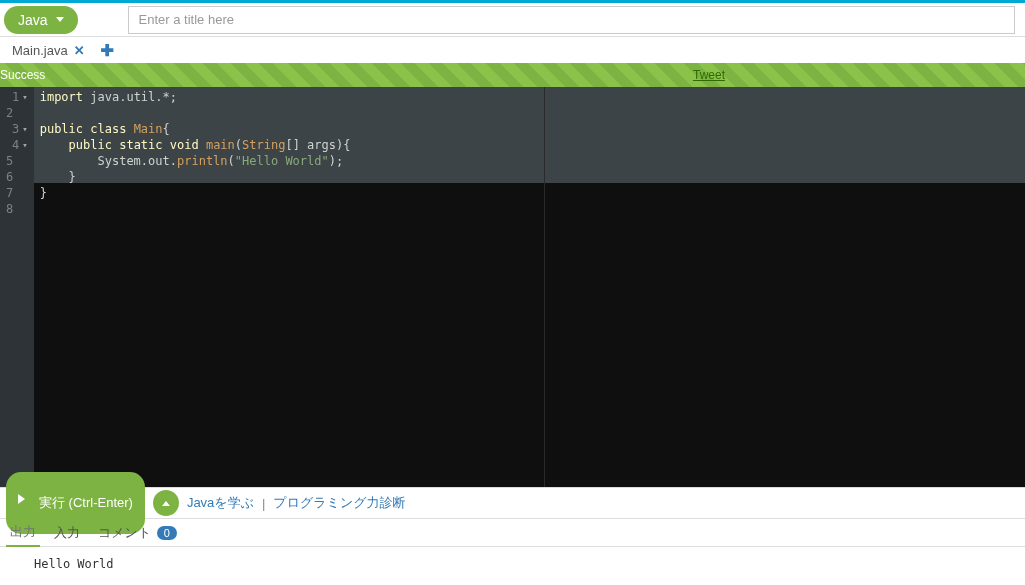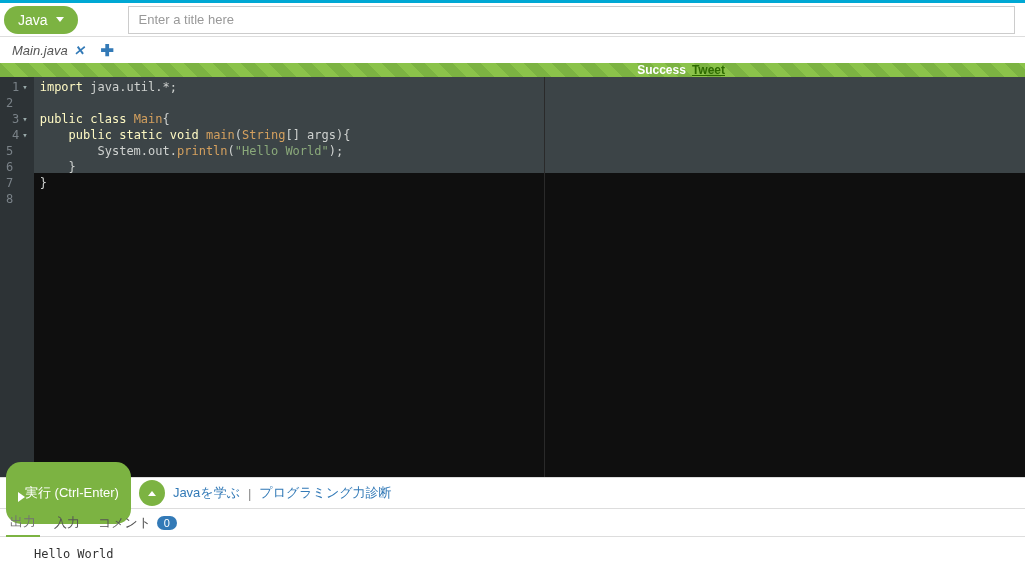--- a/index.html
+++ b/index.html
@@ -48,36 +48,34 @@
   padding-left: 8px;
   gap: 12px;
 }
 .file-tab {
   display: flex;
   align-items: center;
   gap: 6px;
   padding: 2px 4px;
   font-size: 13px;
   color: #555;
-  font-style: italic;
 }
 .file-tab .close-x { color: #337ab7; font-weight: bold; cursor: pointer; }
 .add-tab { color: #337ab7; font-weight: bold; font-size: 16px; cursor: pointer; }
 
 .status-bar {
-  height: 14px;
+  height: 24px;
   background: repeating-linear-gradient(45deg, #7cb342, #7cb342 10px, #8bc34a 10px, #8bc34a 20px);
   display: flex;
   align-items: center;
-  justify-content: flex-end;
+  justify-content: space-between;
   padding-right: 300px;
   color: #fff;
   font-size: 12px;
   gap: 6px;
-  font-weight: bold;
 }
 .status-bar .tweet { color: #2e6b00; text-decoration: underline; }
 
 .editor-area {
   display: flex;
   height: 400px;
   background: #0f0f0f;
   font-family: Consolas, Monaco, monospace;
   font-size: 12px;
 }
@@ -130,22 +128,22 @@
   border-bottom: 1px solid #ddd;
   padding: 0 6px;
   gap: 8px;
 }
 .run-btn {
   background: #7cb342;
   color: #fff;
   border-radius: 15px;
   padding: 22px 12px;
   display: flex;
-  align-items: flex-end;
-  gap: 0;
+  align-items: flex-start;
+  gap: 14px;
   cursor: pointer;
   font-size: 13px;
 }
 .run-btn .play {
   width: 0; height: 0;
   border-top: 5px solid transparent;
   border-bottom: 5px solid transparent;
   border-left: 7px solid #fff;
 }
 .run-split {

